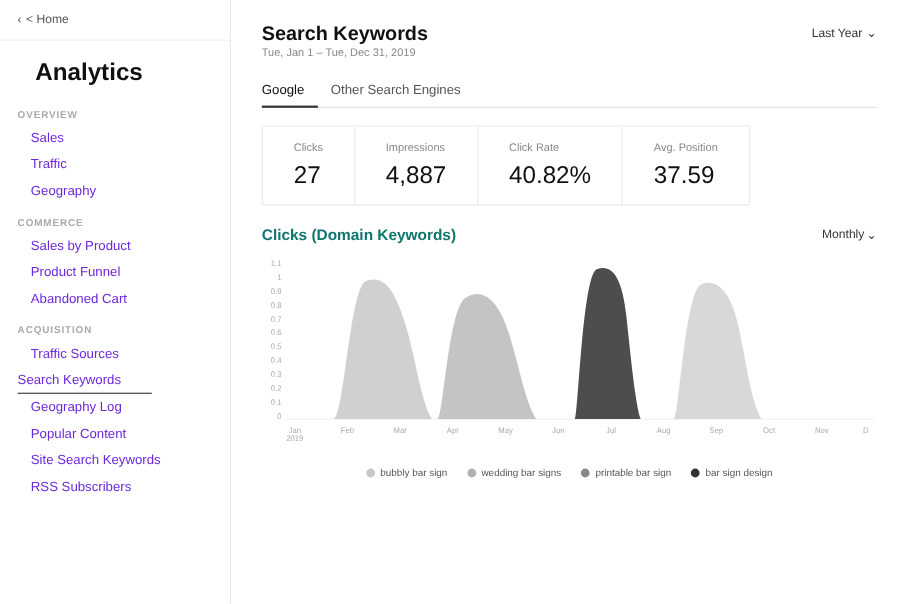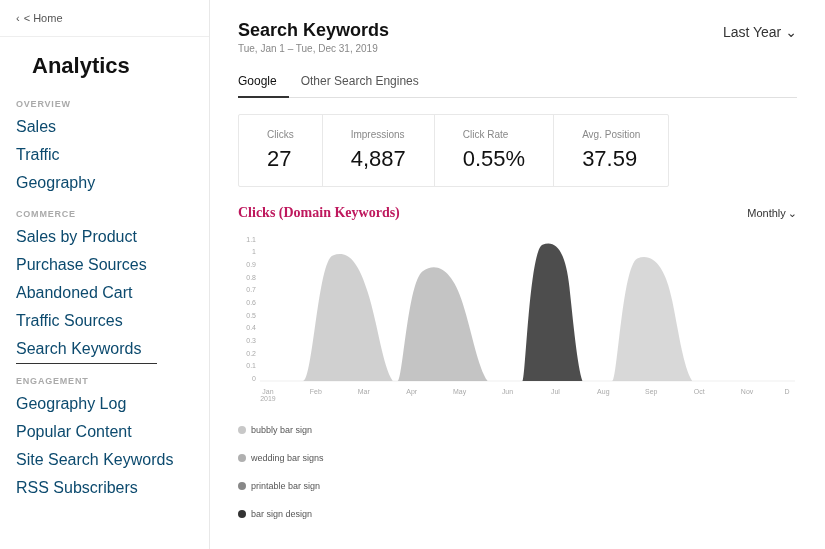--- a/index.html
+++ b/index.html
@@ -3,79 +3,79 @@
   <meta charset="utf-8">
   <style>
     * { box-sizing: border-box; margin: 0; padding: 0; }
     body { font-family: -apple-system, BlinkMacSystemFont, 'Helvetica Neue', Arial, sans-serif; background: #fff; display: flex; height: 549px; width: 825px; overflow: hidden; font-size: 12px; color: #333; }
 
     
     .sidebar { width: 210px; min-width: 210px; border-right: 1px solid #e8e8e8; padding: 0; display: flex; flex-direction: column; background: #fff; }
     .sidebar-home { padding: 12px 16px; font-size: 11px; color: #555; display: flex; align-items: center; gap: 4px; cursor: pointer; border-bottom: 1px solid #eee; }
     .sidebar-title { padding: 16px 32px 8px; font-size: 22px; font-weight: 600; color: #111; }
     .sidebar-section-label { padding: 12px 16px 4px; font-size: 9px; letter-spacing: 0.8px; color: #aaa; text-transform: uppercase; font-weight: 600; }
-    .sidebar-item { padding: 5px 16px; font-size: 16px; color: #0c4a6e; cursor: pointer; }
+    .sidebar-item { padding: 5px 28px; font-size: 12px; color: #6d28d9; cursor: pointer; }
     .sidebar-item.active { border-bottom: 1.5px solid #333; display: inline-block; margin-left: 16px; padding-left: 0; }
 
     
     .main { flex: 1; overflow-y: auto; padding: 20px 28px; }
     .main-header { display: flex; justify-content: space-between; align-items: flex-start; margin-bottom: 4px; }
     .page-title { font-size: 18px; font-weight: 600; color: #111; }
     .page-date { font-size: 10px; color: #888; margin-top: 2px; }
-    .date-range-btn { font-size: 14px; color: #333; border: none; background: none; cursor: pointer; display: flex; align-items: center; gap: 4px; padding-top: 4px; }
+    .date-range-btn { font-size: 11px; color: #333; border: none; background: none; cursor: pointer; display: flex; align-items: center; gap: 4px; padding-top: 4px; }
 
     
     .tabs { display: flex; gap: 0; margin: 14px 0 0; border-bottom: 1px solid #e0e0e0; }
     .tab { padding: 6px 12px 8px; font-size: 12px; cursor: pointer; color: #555; }
     .tab.active { color: #111; border-bottom: 2px solid #333; margin-bottom: -1px; font-weight: 500; }
     .tab:first-child { padding-left: 0; }
 
     
     .stats-row { display: flex; gap: 0; margin: 16px 0; border: 1px solid #e8e8e8; border-radius: 2px; width: fit-content; }
     .stat-box { padding: 14px 28px; border-right: 1px solid #e8e8e8; }
     .stat-box:last-child { border-right: none; }
     .stat-label { font-size: 10px; color: #888; margin-bottom: 6px; }
     .stat-value { font-size: 22px; font-weight: 400; color: #111; }
 
     
     .chart-header { display: flex; justify-content: space-between; align-items: center; margin: 18px 0 8px; }
-    .chart-title { font-size: 14px; font-weight: 600; color: #be185d; font-family: Liberation Serif, serif; }
+    .chart-title { font-size: 14px; font-weight: 600; color: #0f766e; }
     .chart-control { font-size: 11px; color: #333; cursor: pointer; display: flex; gap: 2px; }
 
     
     .chart-area { width: 100%; height: 190px; position: relative; }
     svg.chart { width: 100%; height: 100%; }
 
     
-    .legend { display: flex; gap: 18px; justify-content: center; margin-top: 6px; flex-wrap: wrap; flex-direction: column; }
+    .legend { display: flex; gap: 18px; justify-content: center; margin-top: 6px; flex-wrap: wrap; }
     .legend-item { display: flex; align-items: center; gap: 5px; font-size: 9px; color: #555; }
     .legend-dot { width: 8px; height: 8px; border-radius: 50%; }
   </style>
 </head>
 <body>
 
 <div class="sidebar">
   <div class="sidebar-home">
     <span>‹</span>
     <span>&lt; Home</span>
   </div>
   <div class="sidebar-title">Analytics</div>
 
   <div id="sidebar-sections">
       <div class="sidebar-section-label">OVERVIEW</div>
       <div class="sidebar-item">Sales</div>
       <div class="sidebar-item">Traffic</div>
       <div class="sidebar-item">Geography</div>
       <div class="sidebar-section-label">COMMERCE</div>
       <div class="sidebar-item">Sales by Product</div>
-      <div class="sidebar-item">Purchase Sources</div>
+      <div class="sidebar-item">Product Funnel</div>
       <div class="sidebar-item">Abandoned Cart</div>
+      <div class="sidebar-section-label">ACQUISITION</div>
       <div class="sidebar-item">Traffic Sources</div>
       <div style="padding-left: 0px;"><div class="sidebar-item active">Search Keywords</div></div>
-      <div class="sidebar-section-label">ENGAGEMENT</div>
       <div class="sidebar-item">Geography Log</div>
       <div class="sidebar-item">Popular Content</div>
       <div class="sidebar-item">Site Search Keywords</div>
       <div class="sidebar-item">RSS Subscribers</div>
     </div>
 </div>
 
 <div class="main">
   <div class="main-header">
     <div>
@@ -97,21 +97,21 @@
       <div class="stat-box">
       <div class="stat-label">Clicks</div>
       <div class="stat-value">27</div>
     </div>
       <div class="stat-box">
       <div class="stat-label">Impressions</div>
       <div class="stat-value">4,887</div>
     </div>
       <div class="stat-box">
       <div class="stat-label">Click Rate</div>
-      <div class="stat-value">0.55%</div>
+      <div class="stat-value">40.82%</div>
     </div>
       <div class="stat-box">
       <div class="stat-label">Avg. Position</div>
       <div class="stat-value">37.59</div>
     </div>
     </div>
 
   <div class="chart-header">
     <div class="chart-title">Clicks (Domain Keywords)</div>
     <div class="chart-control">

